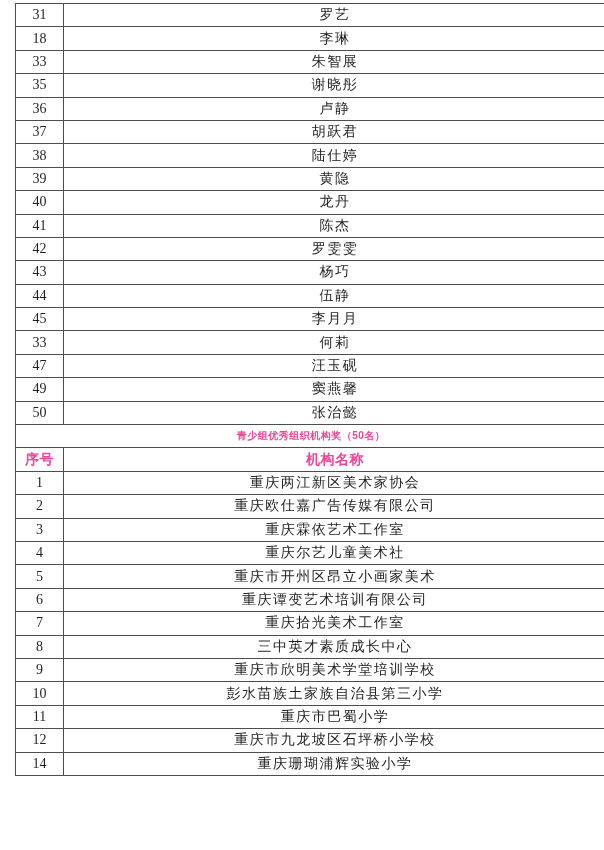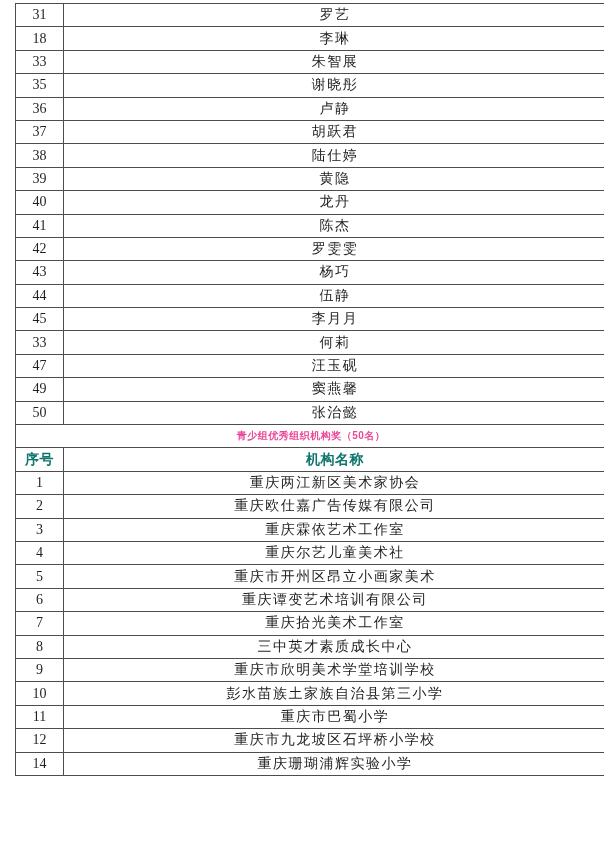--- a/index.html
+++ b/index.html
@@ -50,21 +50,21 @@
     font-family: "Liberation Sans", "DejaVu Sans", sans-serif;
     font-weight: bold;
     font-size: 10px;
     color: #ec4899;
     letter-spacing: 0.5px;
   }
   tr.header-row td {
     font-family: "Liberation Sans", "DejaVu Sans", sans-serif;
     font-weight: bold;
     font-size: 14px;
-    color: #0f766e;
+    color: #ec4899;
     letter-spacing: 0.5px;
   }
 </style>
 </head>
 <body>
 
 <div class="page">
   <table class="award-table">
     <colgroup>
       <col class="col-no">

